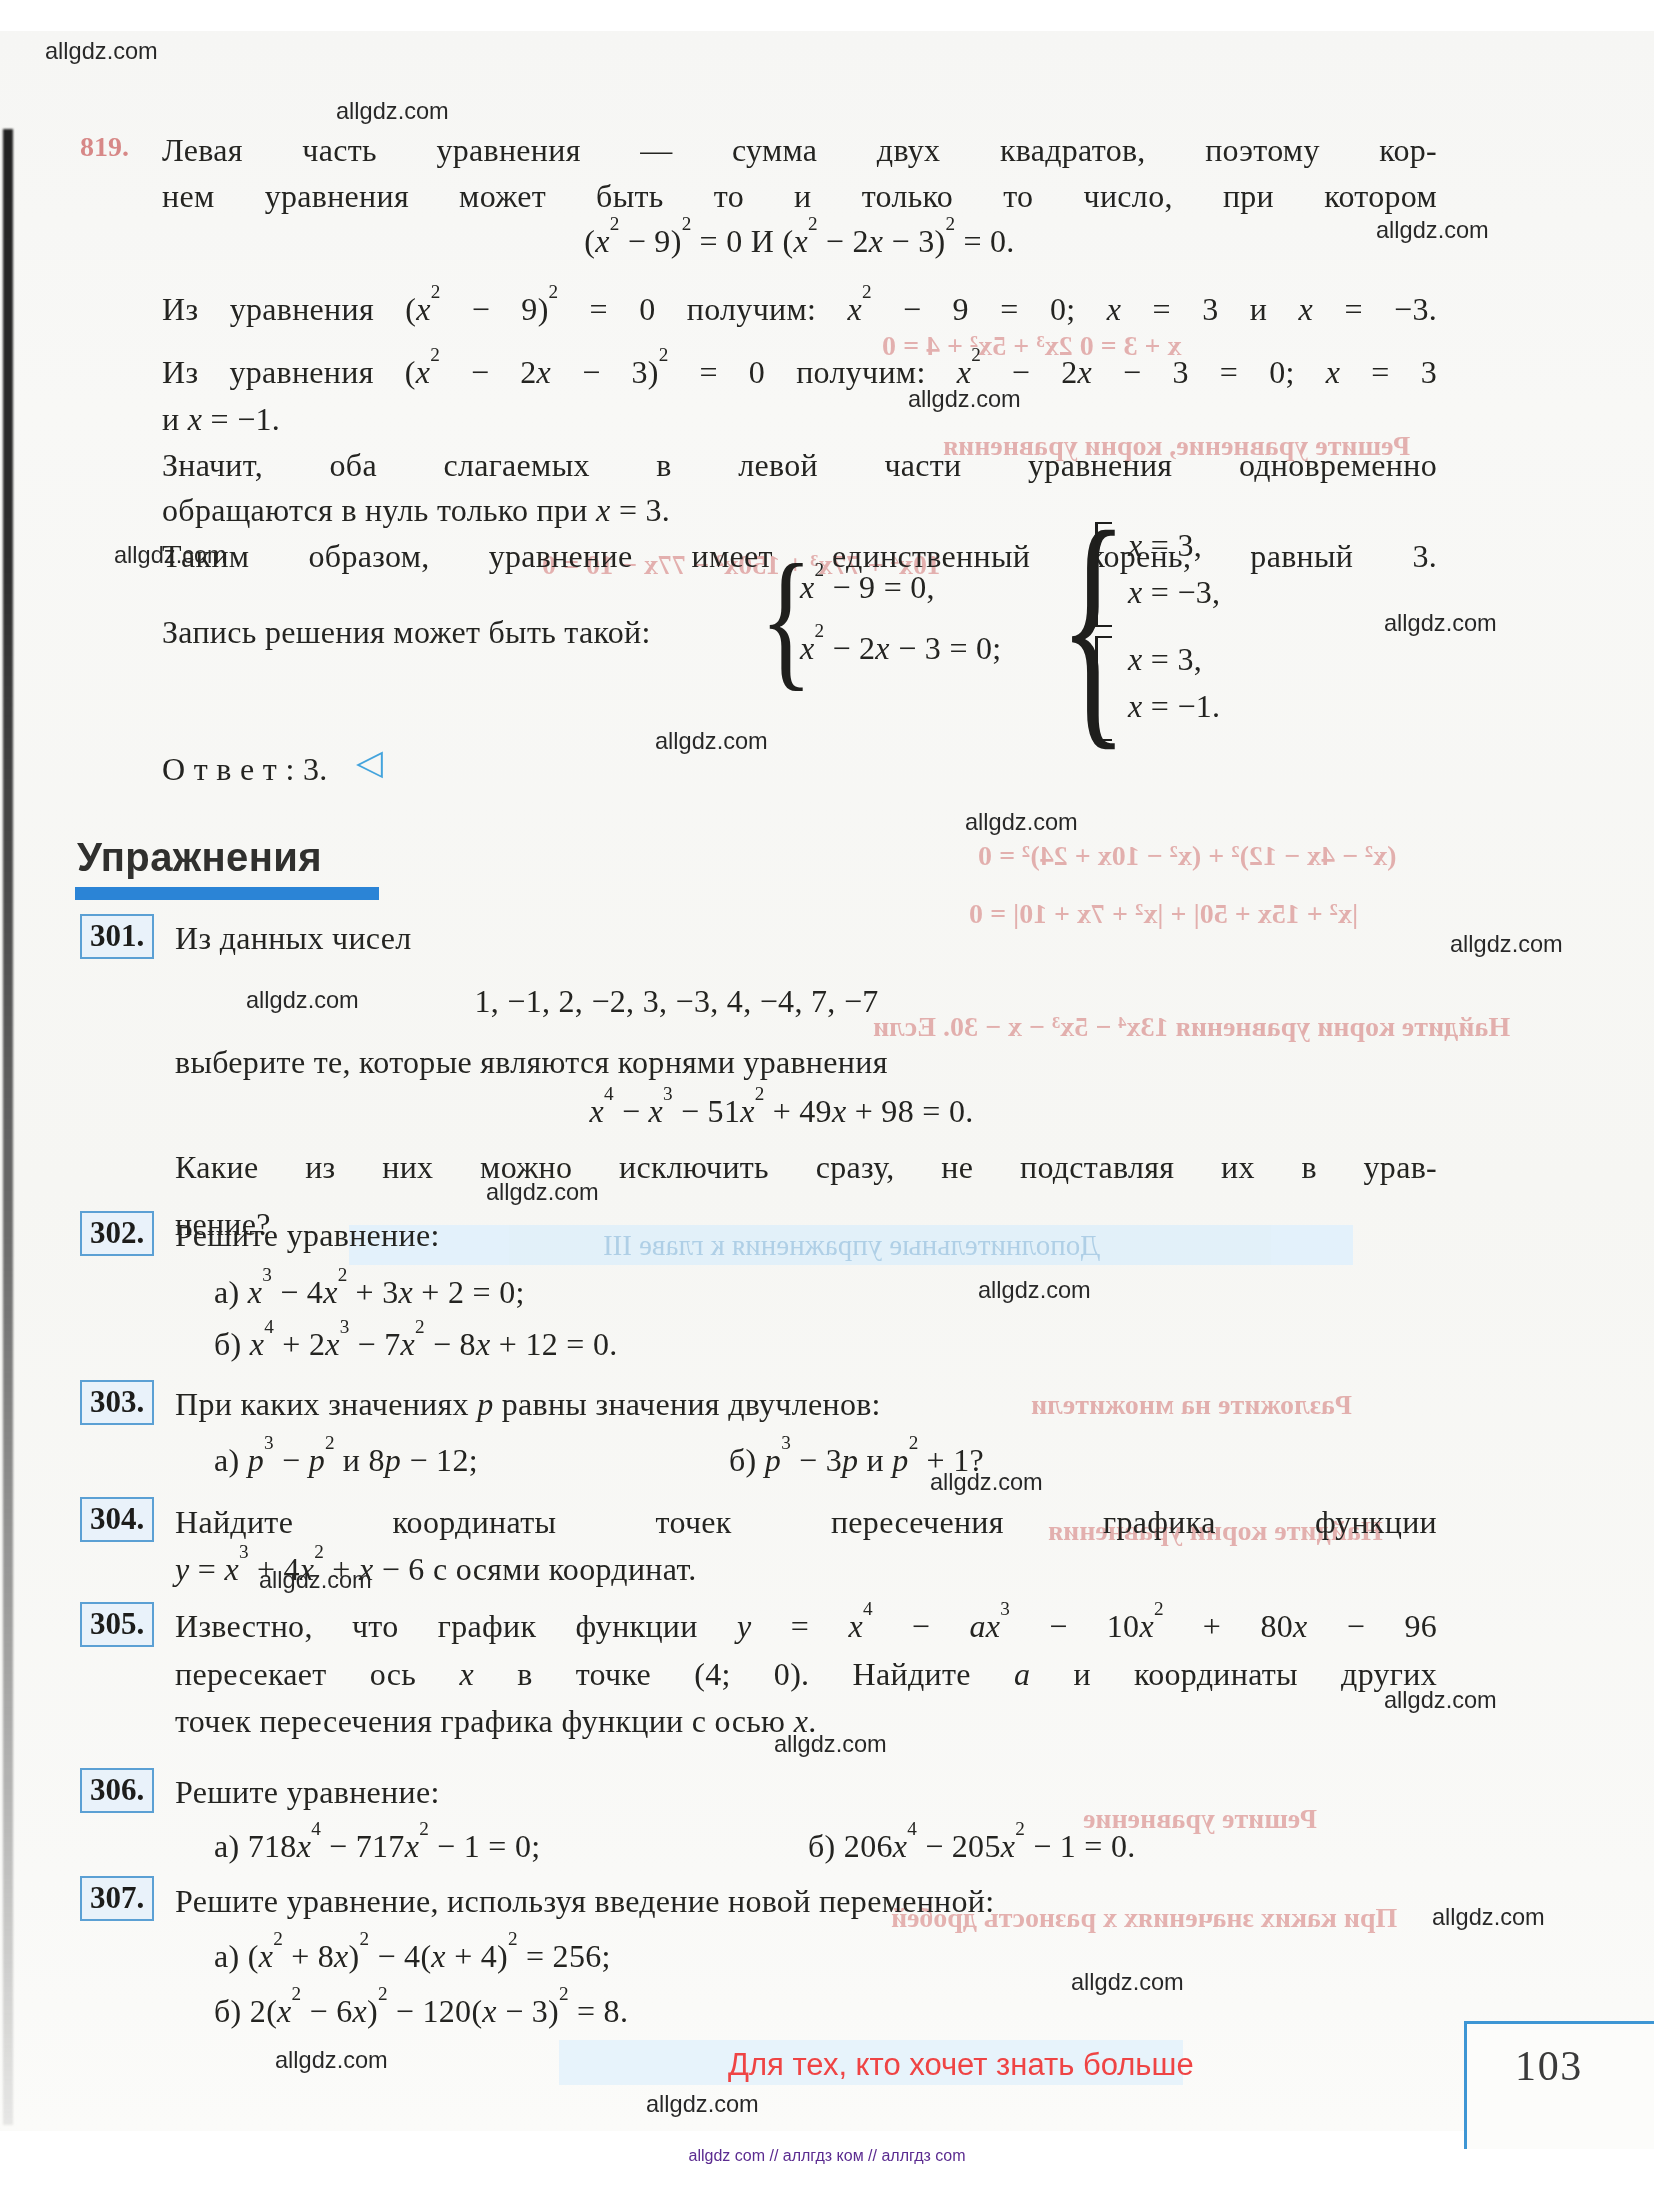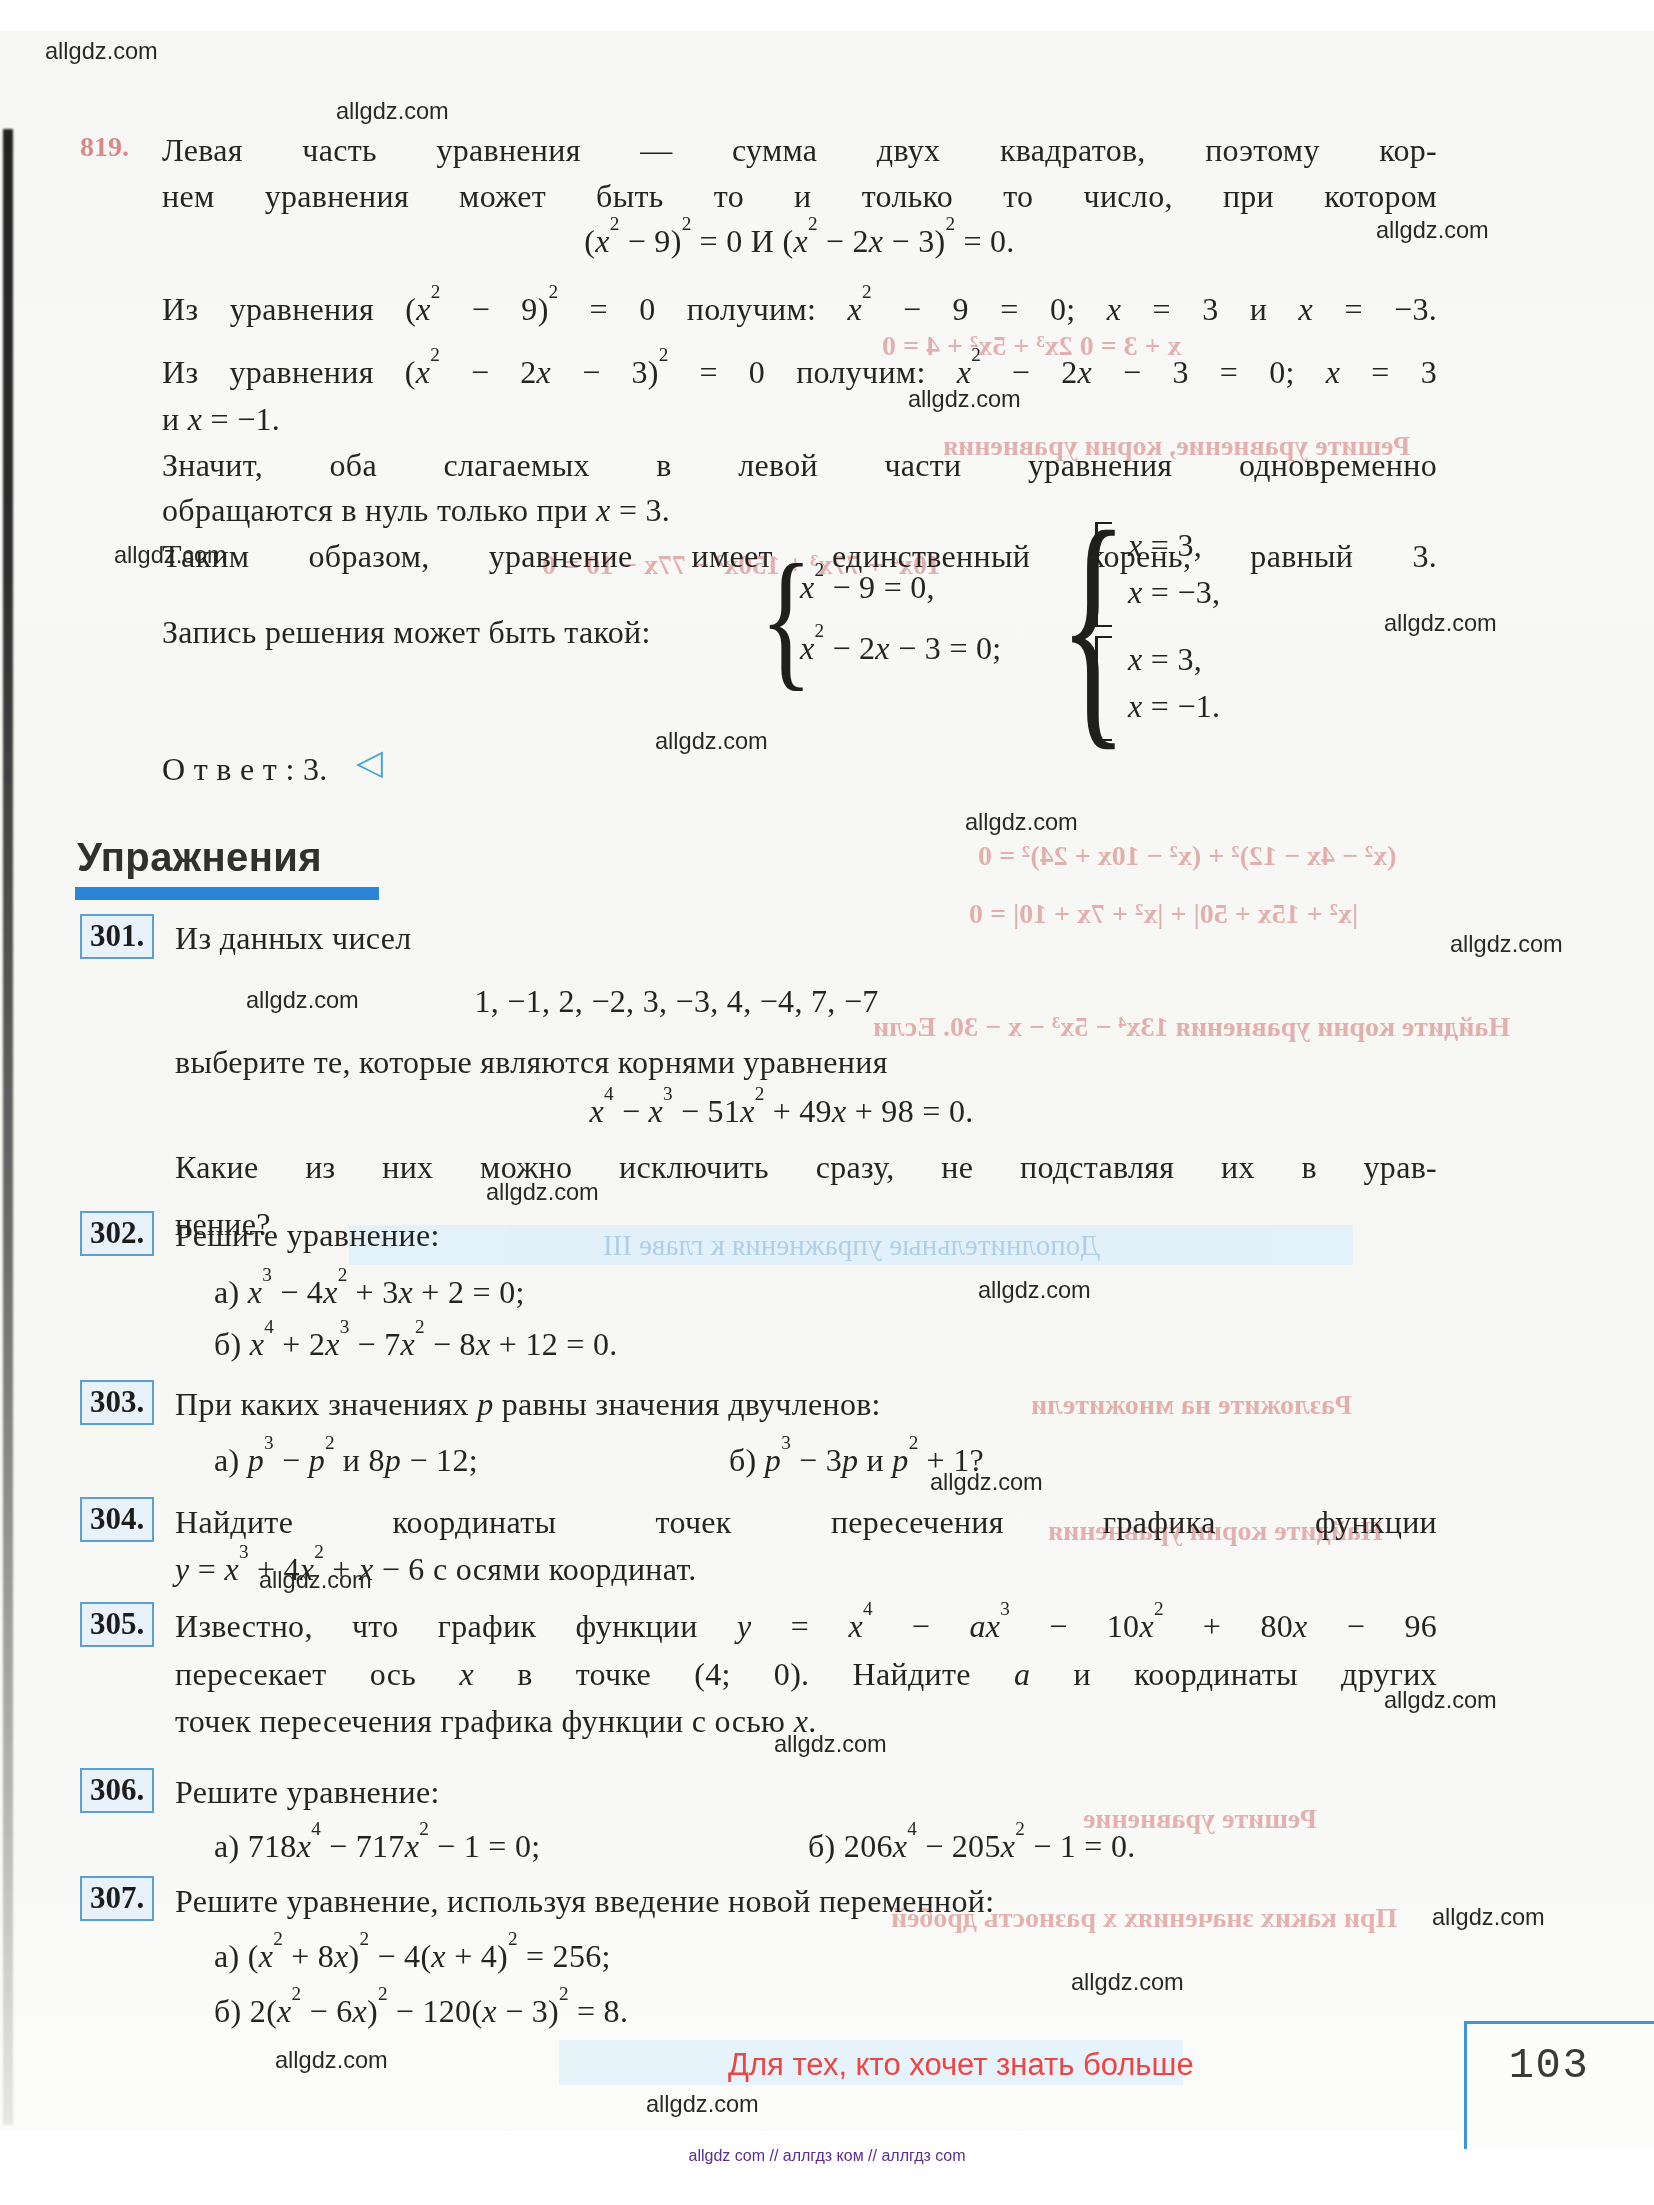--- a/index.html
+++ b/index.html
@@ -42,21 +42,21 @@
   .ghost.m{transform:scaleX(-1);}
   .gband{position:absolute;left:349px;top:1225px;width:1004px;height:40px;background:#dff0fb;
          text-align:center;font-size:29px;line-height:40px;color:#a3c9e4;opacity:.85;}
   
   .more{position:absolute;left:728px;top:2047px;font-family:"Liberation Sans",sans-serif;
         font-size:31px;color:#ef4444;white-space:nowrap;}
   .moreband{position:absolute;left:559px;top:2040px;width:624px;height:45px;background:#e7f3fb;}
   .pagebox{position:absolute;left:1464px;top:2021px;width:190px;height:128px;box-sizing:border-box;
            border-left:3.5px solid #3e96d4;border-top:3.5px solid #3e96d4;background:#fcfcfa;}
   .pagenum{position:absolute;left:1464px;top:2042px;width:170px;text-align:center;
-           font-family:Liberation Mono, monospace;font-size:42px;color:#3a3a3a;letter-spacing:1.7px;}
+           font-family:Liberation Serif, serif;font-size:42px;color:#3a3a3a;letter-spacing:1.7px;}
 </style>
 </head>
 <body>
 
 <div id="page">
   <div id="scan"></div>
   <div id="edge"></div>
 
 
   <div class="ghost" style="left:80px;top:131px;opacity:.5;">819.</div>

